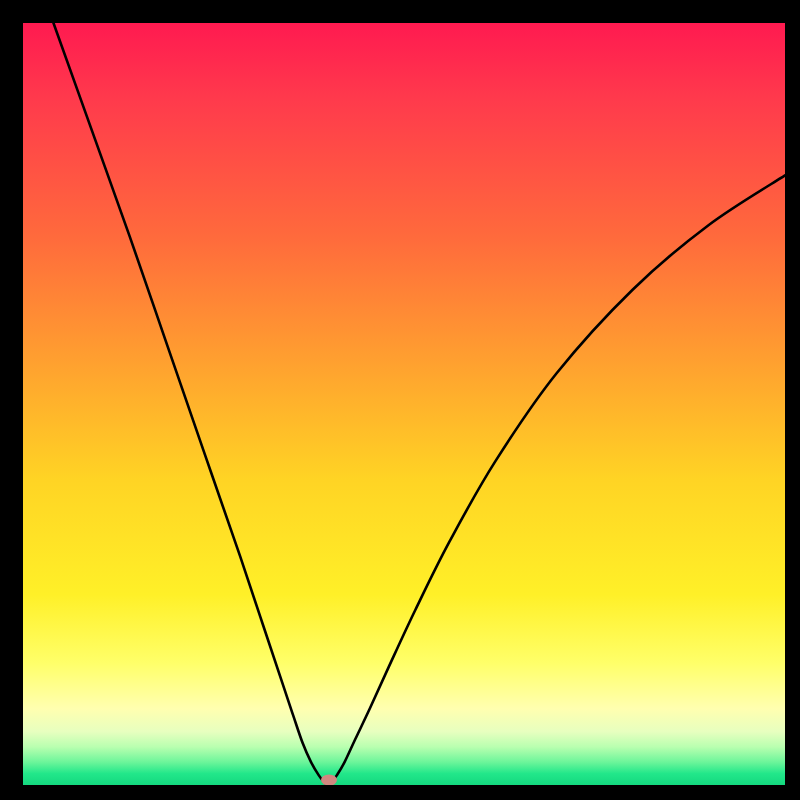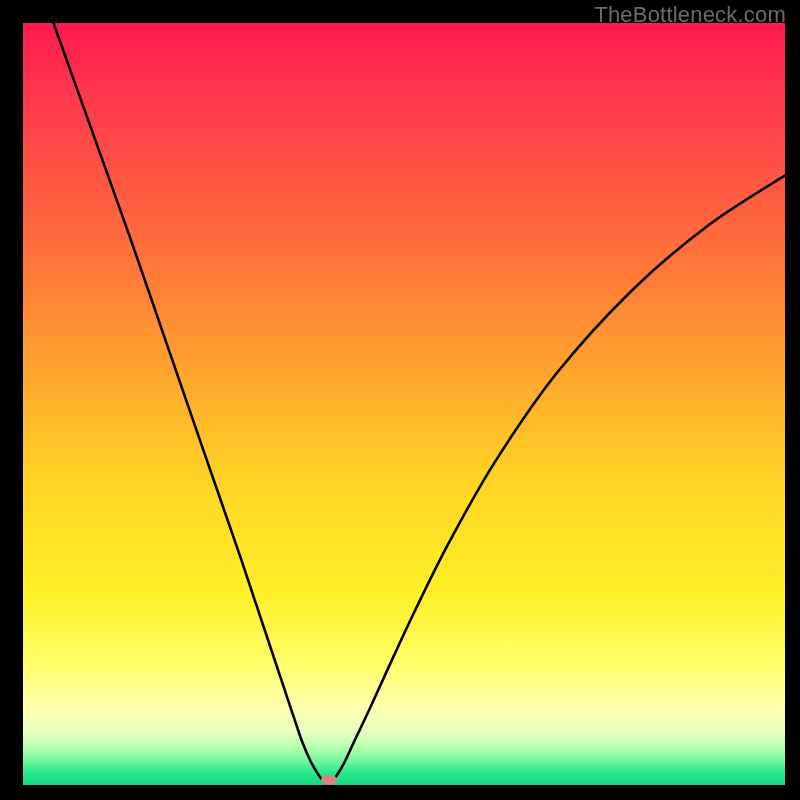--- a/index.html
+++ b/index.html
@@ -71,21 +71,20 @@
     height: 11px;
     border-radius: 50%;
     background: #d08880;
     transform: translate(-50%, -50%);
   }
 </style>
 </head>
 <body>
 
 <div class="frame">
-  <div class="watermark">TheBottleneck.com</div>
 
   <div class="plot-area">
     <div class="gradient-bg"></div>
 
     <svg class="curve" viewBox="0 0 762 762" preserveAspectRatio="none">
       <path id="curve-path" fill="none" stroke="#000" stroke-width="2.6" stroke-linejoin="round" stroke-linecap="round" d="M 30.48 0 C 36.83 17.78, 55.88 71.12, 68.58 106.68 C 81.28 142.24, 93.98 177.17, 106.68 213.36 C 119.38 249.56, 132.08 287.02, 144.78 323.85 C 157.48 360.68, 170.81 399.42, 182.88 434.34 C 194.94 469.27, 207.64 505.46, 217.17 533.40 C 226.69 561.34, 233.04 581.02, 240.03 601.98 C 247.02 622.94, 254.00 643.89, 259.08 659.13 C 264.16 674.37, 267.08 683.26, 270.51 693.42 C 273.94 703.58, 276.73 712.47, 279.65 720.09 C 282.57 727.71, 285.37 733.81, 288.04 739.14 C 290.70 744.47, 293.50 748.79, 295.66 752.09 C 297.81 755.40, 299.47 757.30, 300.99 758.95 C 302.51 760.60, 303.53 762.00, 304.80 762.00 C 306.07 762.00, 307.09 760.60, 308.61 758.95 C 310.13 757.30, 311.78 755.40, 313.94 752.09 C 316.10 748.79, 318.52 745.11, 321.56 739.14 C 324.61 733.17, 328.04 725.17, 332.23 716.28 C 336.42 707.39, 341.12 697.87, 346.71 685.80 C 352.30 673.74, 358.14 660.40, 365.76 643.89 C 373.38 627.38, 382.27 607.70, 392.43 586.74 C 402.59 565.78, 413.39 542.92, 426.72 518.16 C 440.06 493.39, 454.66 466.09, 472.44 438.15 C 490.22 410.21, 510.54 379.09, 533.40 350.52 C 556.26 321.94, 584.20 291.46, 609.60 266.70 C 635.00 241.94, 660.40 220.98, 685.80 201.93 C 711.20 182.88, 749.30 160.65, 762.00 152.40"></path>
     </svg>
 
     <div class="marker" id="min-marker" style="left: 306.324px; top: 757.428px; background: rgb(208, 136, 128);"></div>
   </div>

